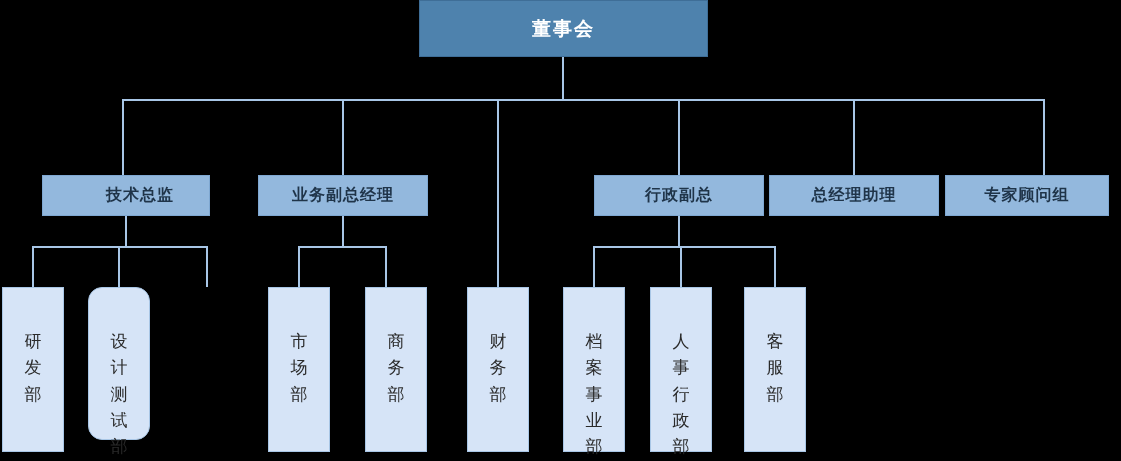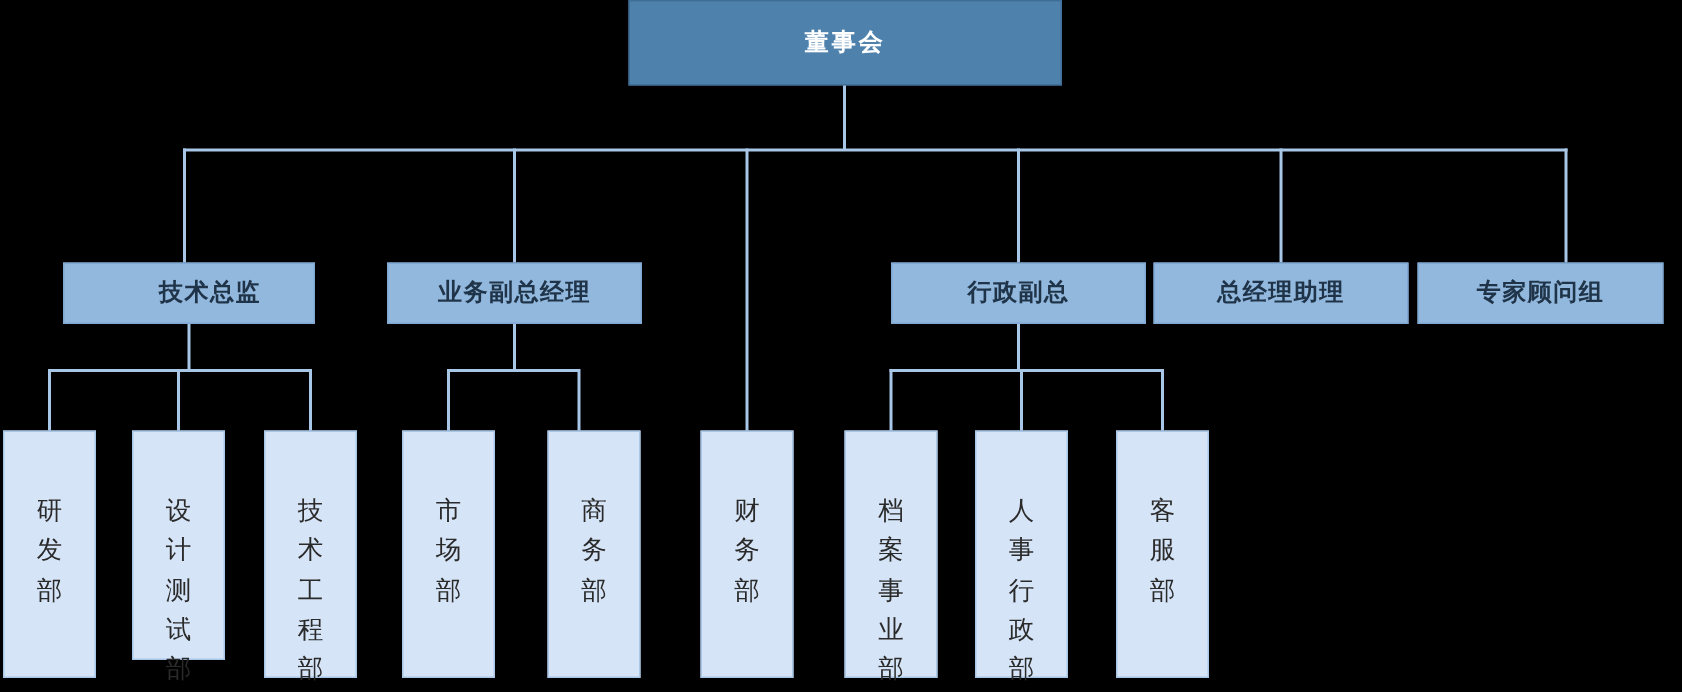--- a/index.html
+++ b/index.html
@@ -32,21 +32,21 @@
     align-items: center;
     justify-content: center;
     text-align: center;
   }
 
   .node-root {
     background: #4e82ad;
     border: 1px solid #3f6e97;
     color: #ffffff;
     font-weight: bold;
-    font-size: 16px;
+    font-size: 19px;
     letter-spacing: 2px;
   }
 
   .node-l2 {
     background: #93b8dd;
     border: 1px solid #7fa8d2;
     color: #1f3449;
     font-weight: bold;
     font-size: 16px;
     letter-spacing: 1px;
@@ -128,27 +128,24 @@
   <div class="conn conn-v" style="left:678px; top:216px; height:32px;"></div>
   <div class="conn conn-h" style="left:593px; top:246px; width:183px;"></div>
   <div class="conn conn-v" style="left:593px; top:246px; height:41px;"></div>
   <div class="conn conn-v" style="left:680px; top:246px; height:41px;"></div>
   <div class="conn conn-v" style="left:774px; top:246px; height:41px;"></div>
 
   <div class="node node-l3" style="left:2px; top:287px; width:62px; height:165px;">
     <span class="vtext">研发部</span>
   </div>
 
-  <div class="node node-l3" style="left:88px; top:287px; width:62px; height:153px;">
+  <div class="node node-l3" style="left:88px; top:287px; width:62px; height:153px;border-radius:14px;">
     <span class="vtext">设计测试部</span>
   </div>
 
-  <div class="node node-l3" style="left:176px; top:287px; width:62px; height:165px;">
-    <span class="vtext">技术工程部</span>
-  </div>
 
   <div class="node node-l3" style="left:268px; top:287px; width:62px; height:165px;">
     <span class="vtext">市场部</span>
   </div>
 
   <div class="node node-l3" style="left:365px; top:287px; width:62px; height:165px;">
     <span class="vtext">商务部</span>
   </div>
 
   <div class="node node-l3" style="left:467px; top:287px; width:62px; height:165px;">

